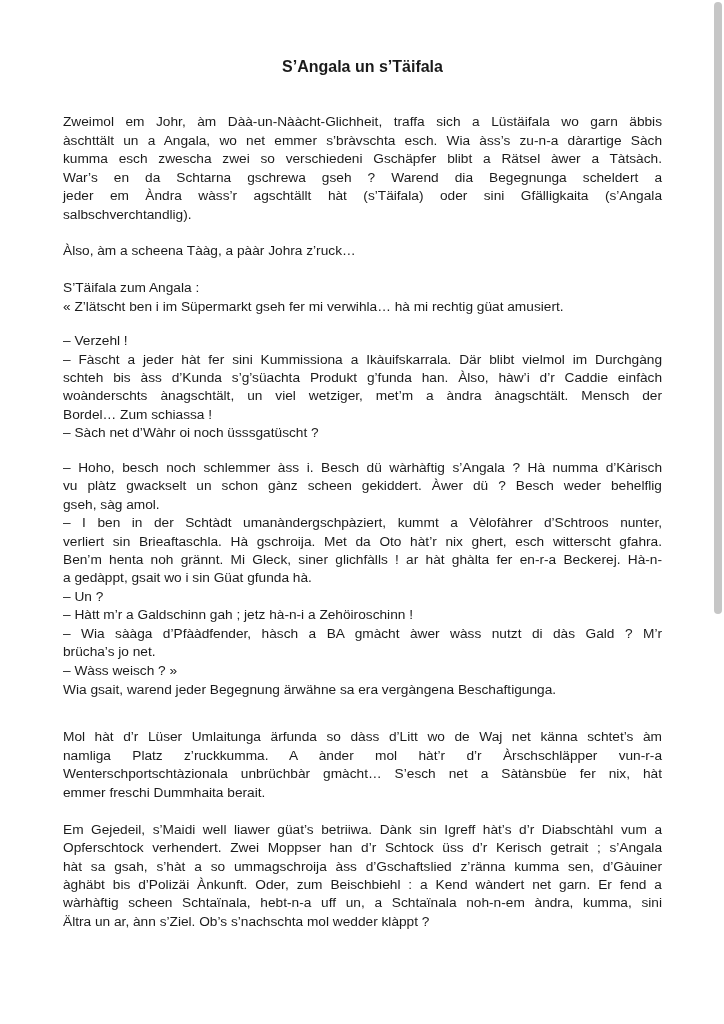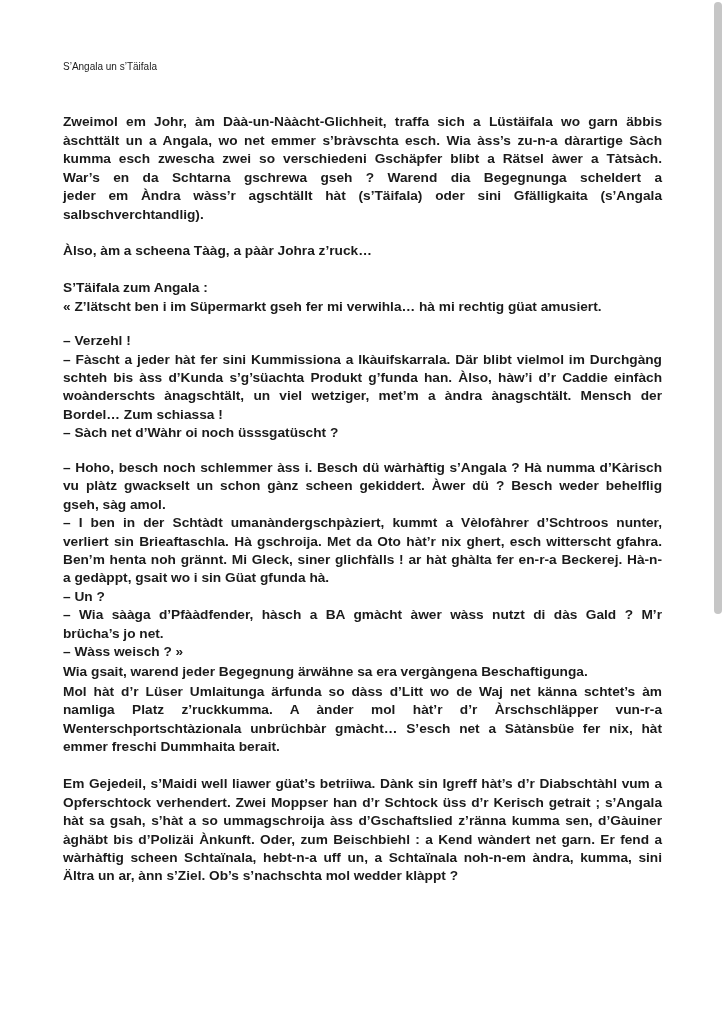--- a/index.html
+++ b/index.html
@@ -17,33 +17,33 @@
   }
   .page {
     position: absolute;
     left: 63px;
     top: 58px;
     width: 599px;
     font-size: 13.7px;
   }
   .doc-title {
     margin: 0;
-    font-size: 10px;
-    font-weight: normal;
+    font-size: 16px;
+    font-weight: bold;
+    text-align: center;
     height: 18.45px;
     line-height: 18.45px;
   }
   .para { margin: 0; }
   .para .line {
     height: 18.45px;
     line-height: 18.45px;
     text-align: justify;
     text-align-last: justify;
     white-space: nowrap;
-    font-weight: bold;
   }
   .para .line:last-child {
     text-align-last: left;
   }
   .scrollbar-track {
     position: absolute;
     top: 0;
     right: 0;
     width: 12px;
     height: 1024px;
@@ -102,30 +102,33 @@
       <div class="para" style="margin-top: 0px;">
         <div class="line">– I ben in der Schtàdt umanàndergschpàziert, kummt a Vèlofàhrer d’Schtroos nunter,</div>
         <div class="line">verliert sin Brieaftaschla. Hà gschroija. Met da Oto hàt’r nix ghert, esch witterscht gfahra.</div>
         <div class="line">Ben’m henta noh grännt. Mi Gleck, siner glichfàlls ! ar hàt ghàlta fer en-r-a Beckerej. Hà-n-</div>
         <div class="line">a gedàppt, gsait wo i sin Güat gfunda hà.</div>
       </div>
       <div class="para" style="margin-top: 0px;">
         <div class="line">– Un ?</div>
       </div>
       <div class="para" style="margin-top: 0px;">
+        <div class="line">– Hàtt m’r a Galdschinn gah ; jetz hà-n-i a Zehöiroschinn !</div>
+      </div>
+      <div class="para" style="margin-top: 0px;">
         <div class="line">– Wia sààga d’Pfààdfender, hàsch a BA gmàcht àwer wàss nutzt di dàs Gald ? M’r</div>
         <div class="line">brücha’s jo net.</div>
       </div>
       <div class="para" style="margin-top: 0px;">
         <div class="line">– Wàss weisch ? »</div>
       </div>
       <div class="para" style="margin-top: 1px;">
         <div class="line">Wia gsait, warend jeder Begegnung ärwähne sa era vergàngena Beschaftigunga.</div>
       </div>
-      <div class="para" style="margin-top: 2px;">
+      <div class="para" style="margin-top: 29px;">
         <div class="line">Mol hàt d’r Lüser Umlaitunga ärfunda so dàss d’Litt wo de Waj net känna schtet’s àm</div>
         <div class="line">namliga Platz z’ruckkumma. A ànder mol hàt’r d’r Àrschschläpper vun-r-a</div>
         <div class="line">Wenterschportschtàzionala unbrüchbàr gmàcht… S’esch net a Sàtànsbüe fer nix, hàt</div>
         <div class="line">emmer freschi Dummhaita berait.</div>
       </div>
       <div class="para" style="margin-top: 18.45px;">
         <div class="line">Em Gejedeil, s’Maidi well liawer güat’s betriiwa. Dànk sin Igreff hàt’s d’r Diabschtàhl vum a</div>
         <div class="line">Opferschtock verhendert. Zwei Moppser han d’r Schtock üss d’r Kerisch getrait ; s’Angala</div>
         <div class="line">hàt sa gsah, s’hàt a so ummagschroija àss d’Gschaftslied z’ränna kumma sen, d’Gàuiner</div>
         <div class="line">àghäbt bis d’Polizäi Ànkunft. Oder, zum Beischbiehl : a Kend wàndert net garn. Er fend a</div>

